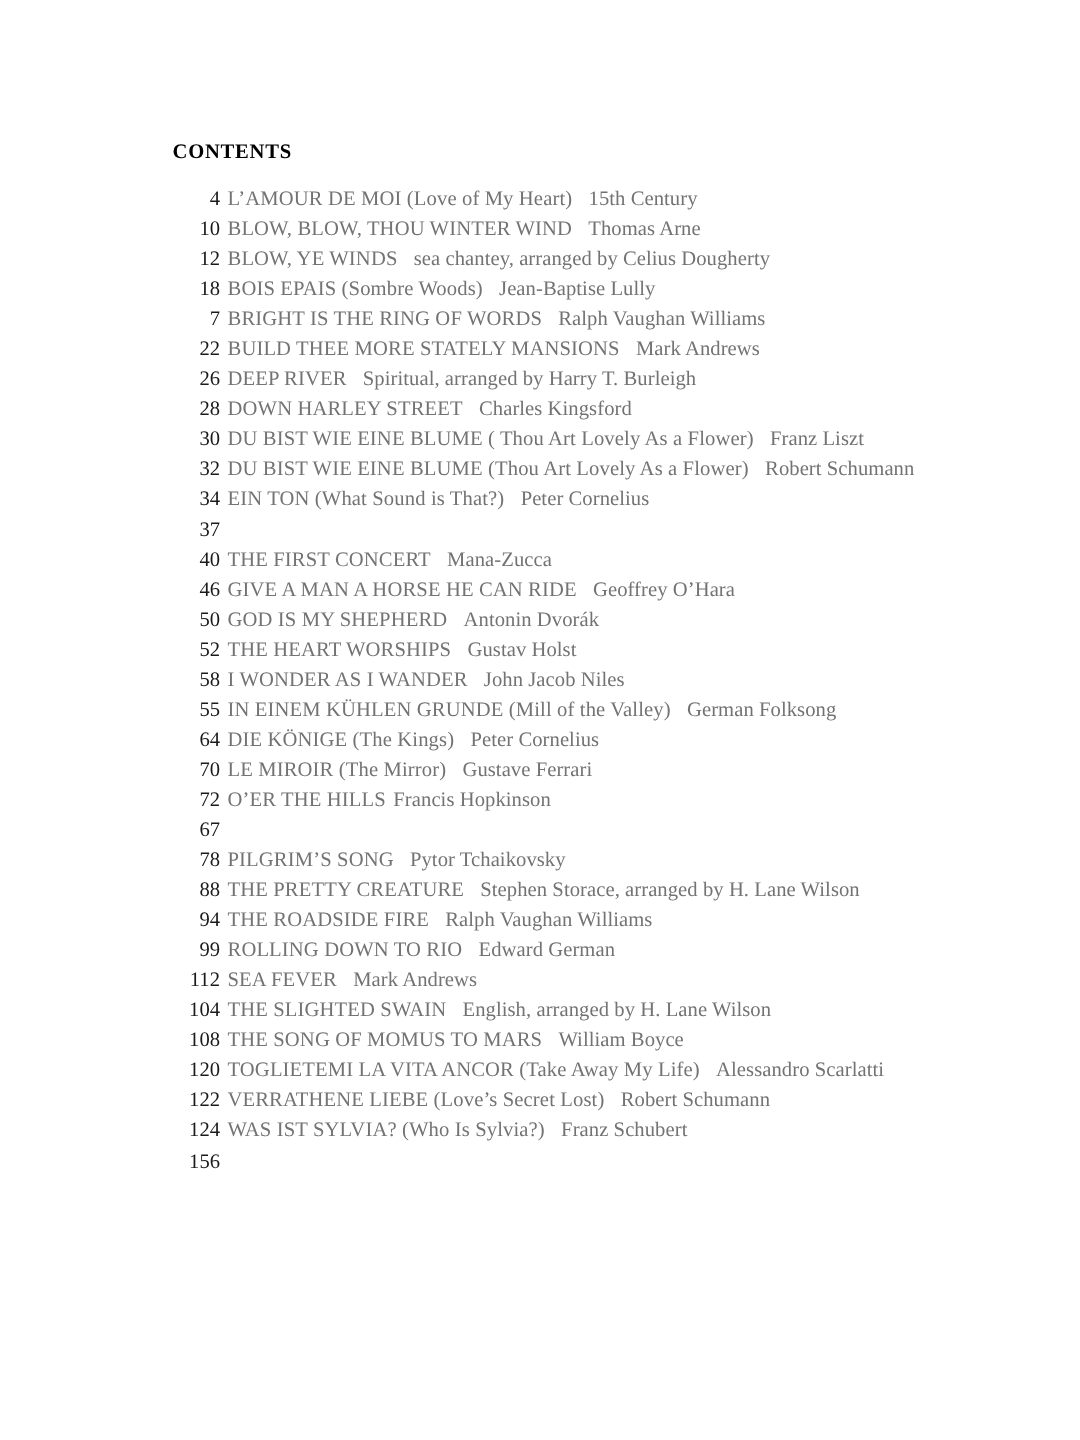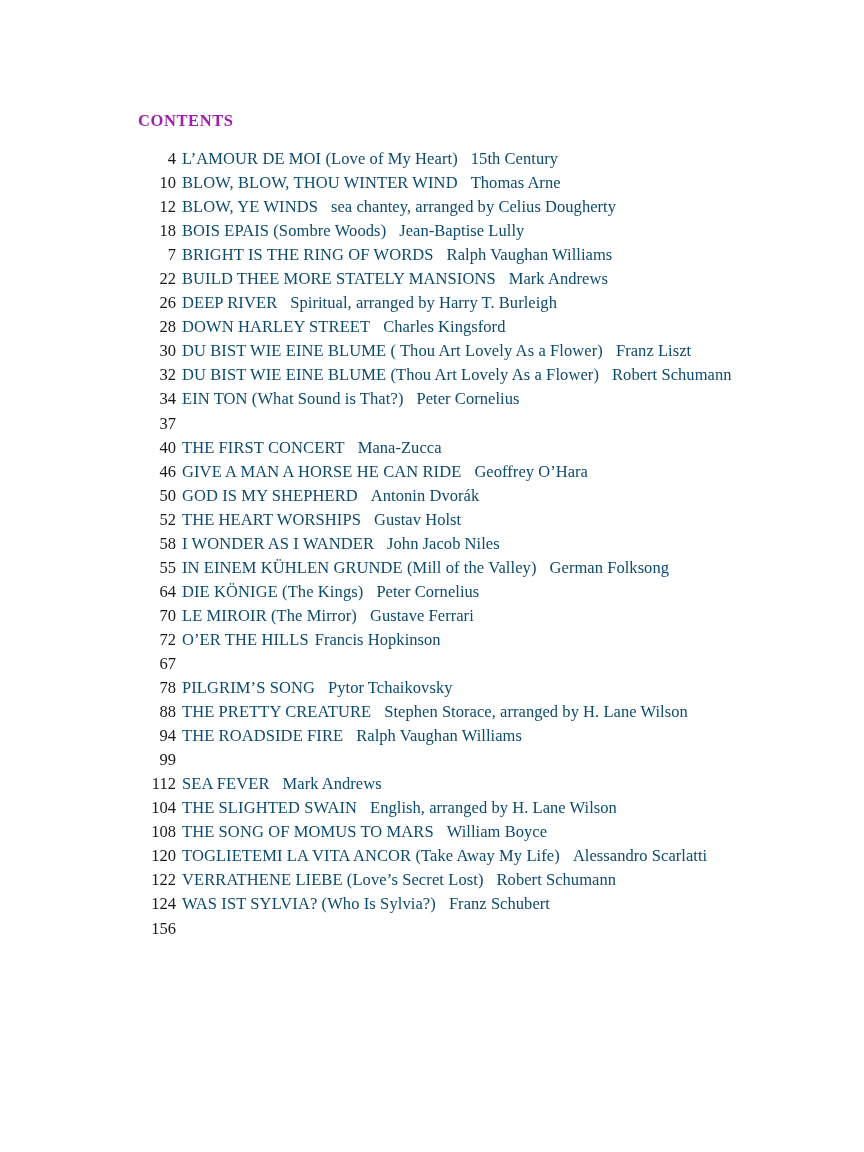--- a/index.html
+++ b/index.html
@@ -25,21 +25,21 @@
     background: #ffffff;
   }
 
   .contents-heading {
     position: absolute;
     left: 138px;
     top: 111px;
     font-size: 16.5px;
     font-weight: bold;
     letter-spacing: 0.6px;
-    color: #a21caf;
+    color: #000000;
     white-space: nowrap;
   }
 
   .toc-list {
     position: absolute;
     left: 0;
     top: 147px;
     width: 864px;
   }
 
@@ -56,21 +56,21 @@
     width: 56px;
     text-align: right;
     font-size: 16.5px;
     color: #1a1a1a;
   }
 
   .toc-body {
     position: absolute;
     left: 182px;
     font-size: 16.5px;
-    color: #0c4a6e;
+    color: #737373;
     white-space: nowrap;
   }
 
   .toc-title {
     letter-spacing: 0.1px;
   }
 
   
   .toc-gap {
     display: inline-block;
@@ -185,20 +185,21 @@
       <div class="toc-row">
         <span class="toc-page">88</span>
         <span class="toc-body"><span class="toc-title">THE PRETTY CREATURE</span><span class="toc-gap"></span><span class="toc-credit">Stephen Storace, arranged by H. Lane Wilson</span></span>
       </div>
       <div class="toc-row">
         <span class="toc-page">94</span>
         <span class="toc-body"><span class="toc-title">THE ROADSIDE FIRE</span><span class="toc-gap"></span><span class="toc-credit">Ralph Vaughan Williams</span></span>
       </div>
       <div class="toc-row">
         <span class="toc-page">99</span>
+        <span class="toc-body"><span class="toc-title">ROLLING DOWN TO RIO</span><span class="toc-gap"></span><span class="toc-credit">Edward German</span></span>
       </div>
       <div class="toc-row">
         <span class="toc-page">112</span>
         <span class="toc-body"><span class="toc-title">SEA FEVER</span><span class="toc-gap"></span><span class="toc-credit">Mark Andrews</span></span>
       </div>
       <div class="toc-row">
         <span class="toc-page">104</span>
         <span class="toc-body"><span class="toc-title">THE SLIGHTED SWAIN</span><span class="toc-gap"></span><span class="toc-credit">English, arranged by H. Lane Wilson</span></span>
       </div>
       <div class="toc-row">

